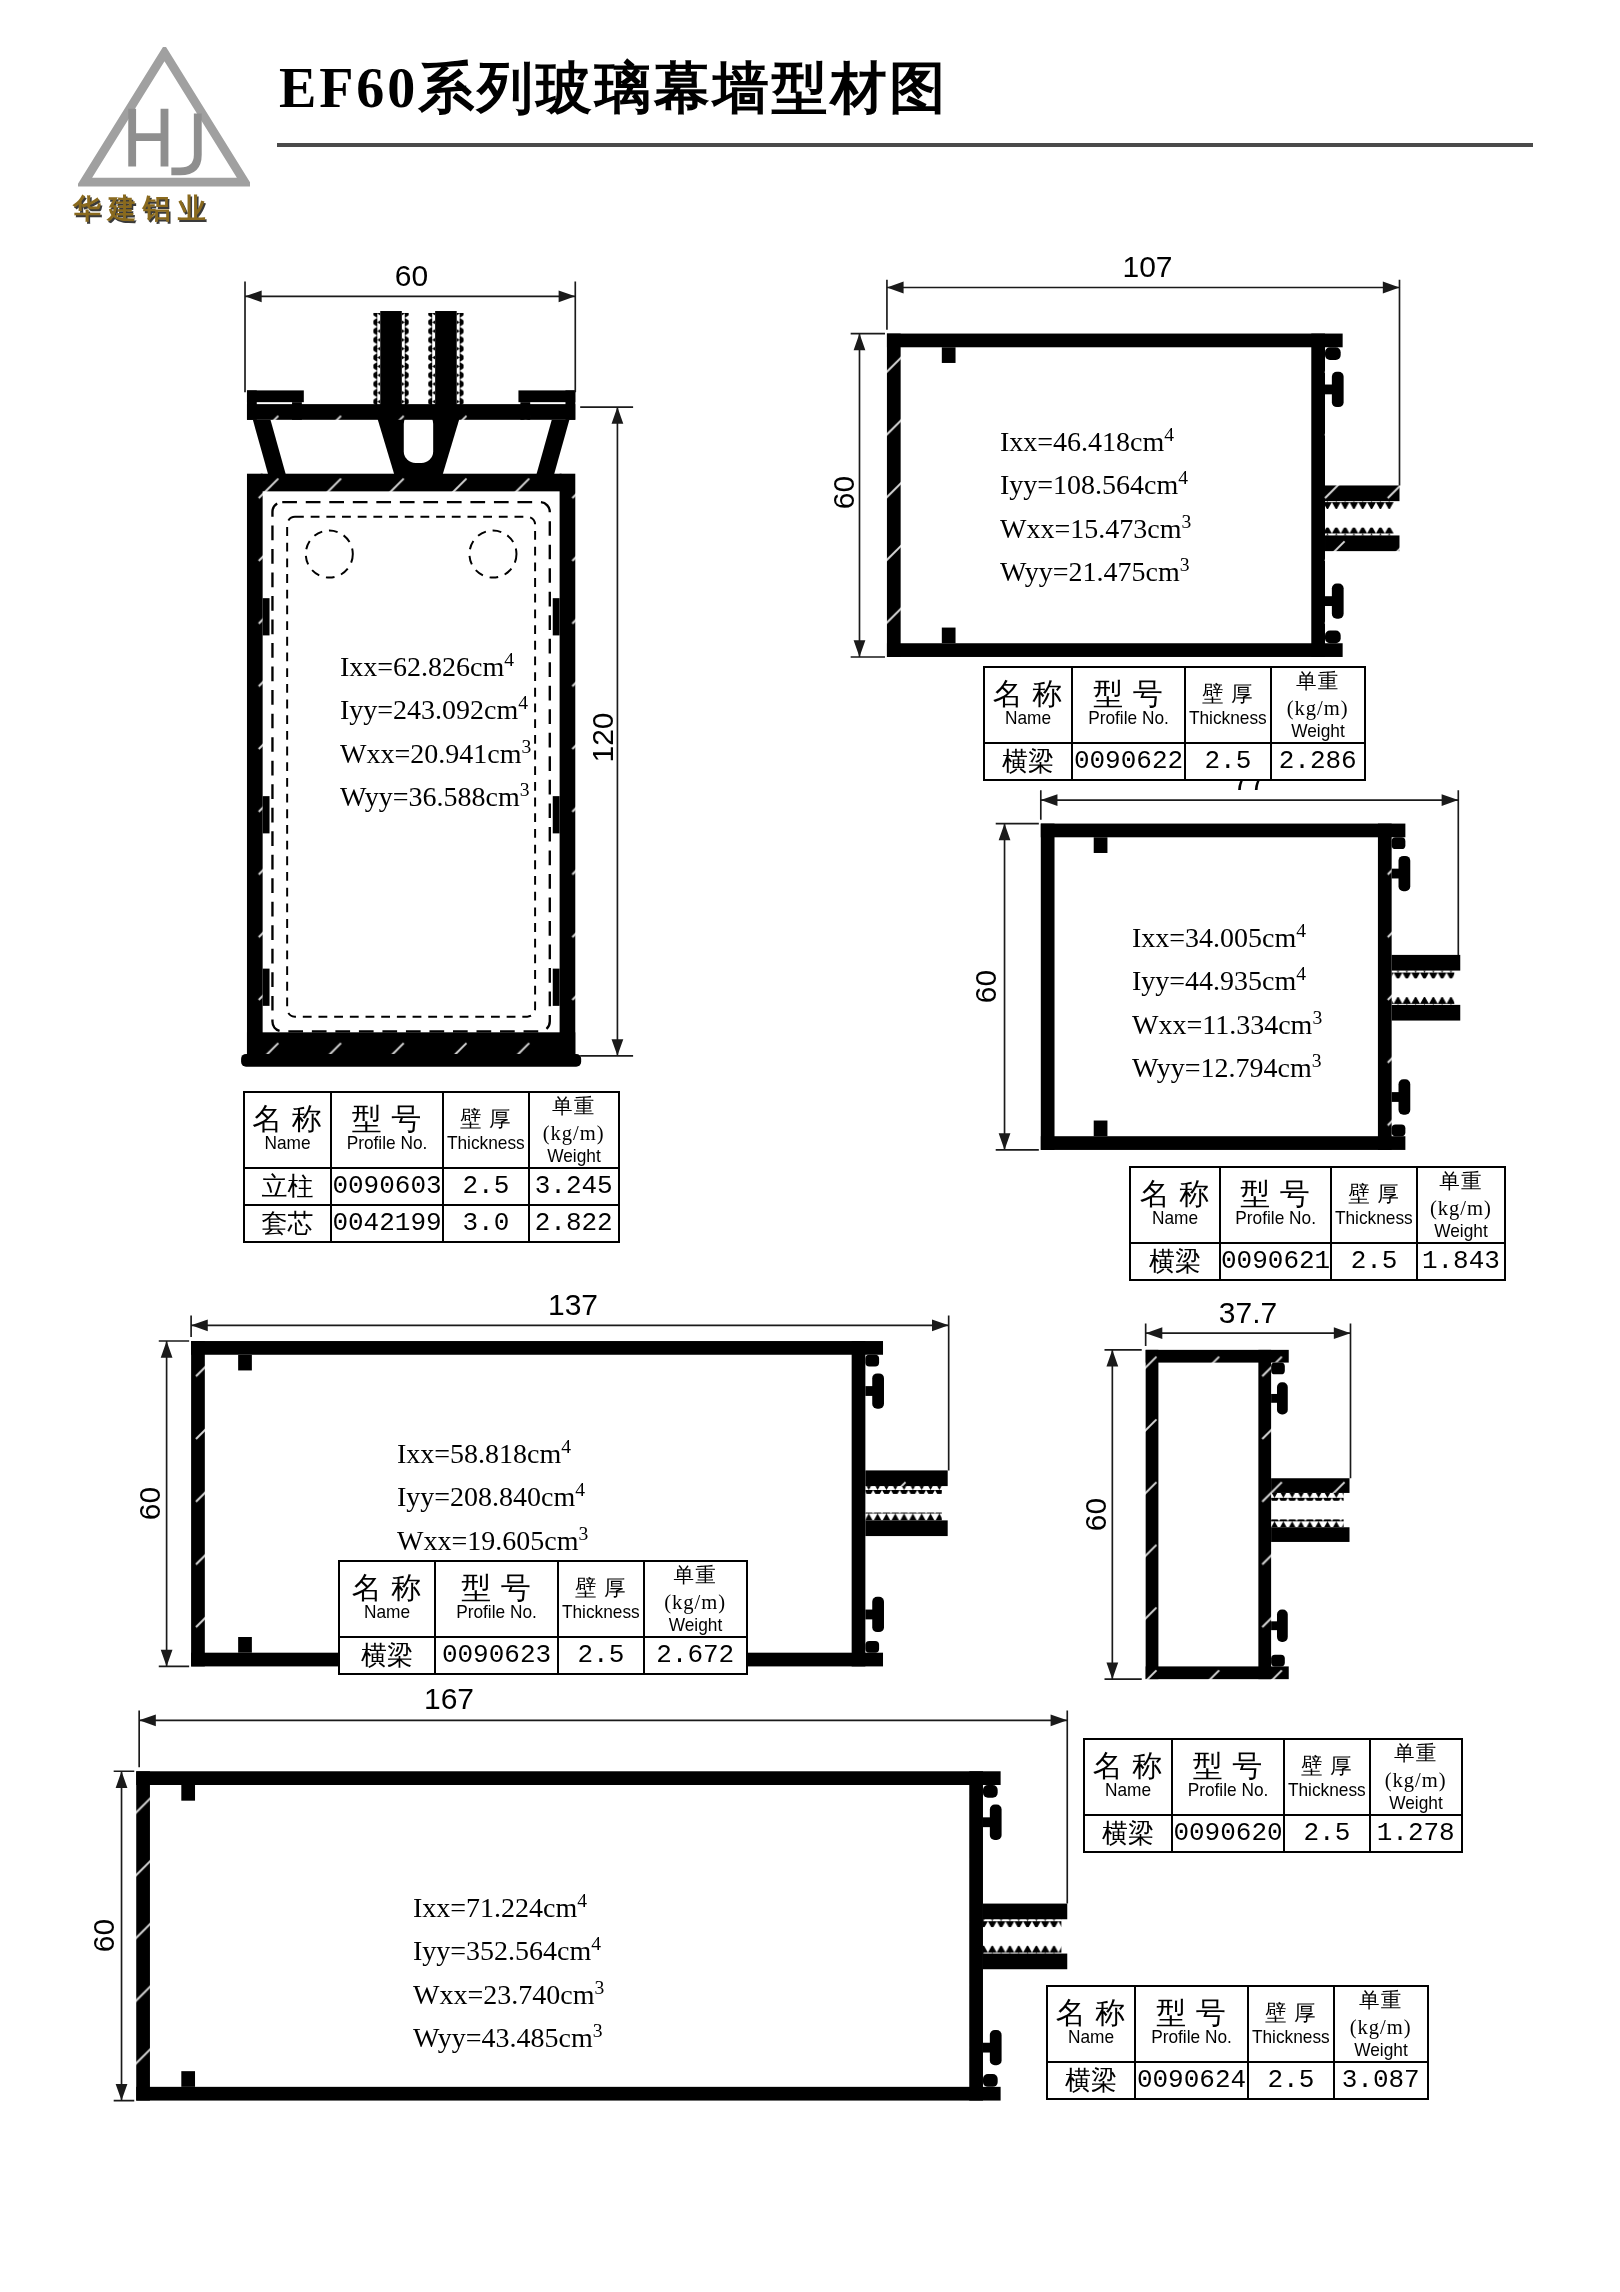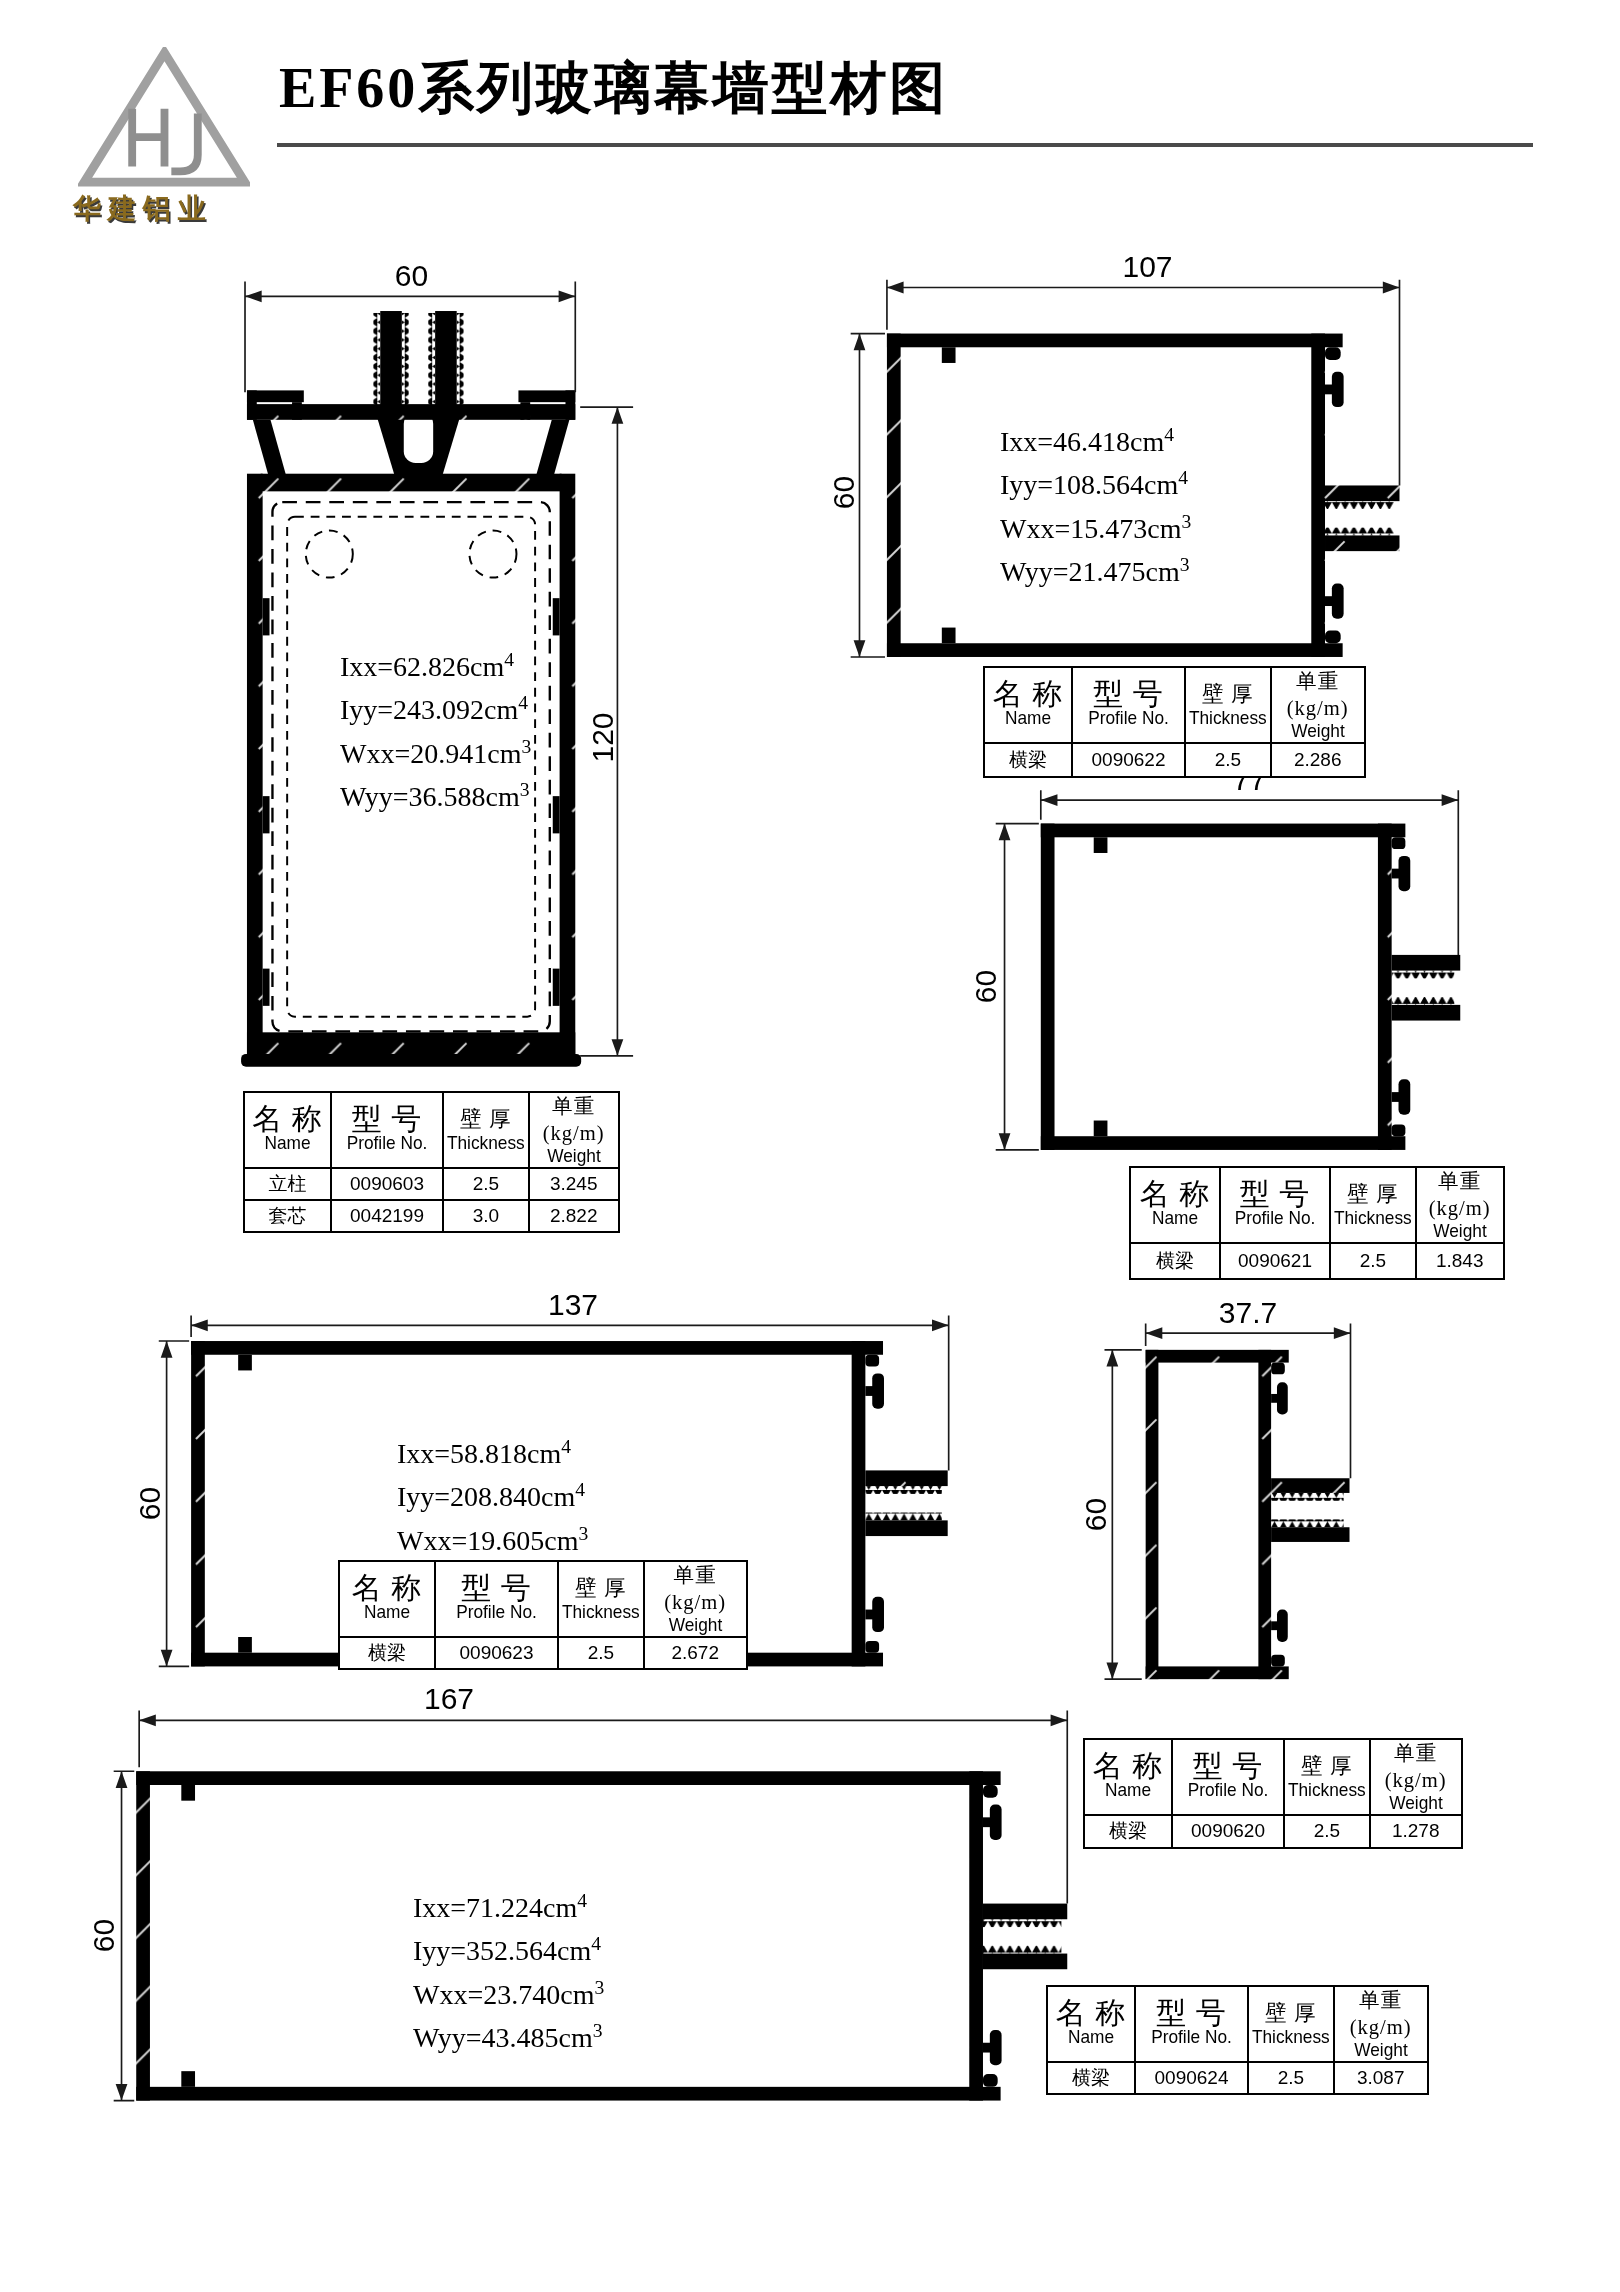--- a/index.html
+++ b/index.html
@@ -18,21 +18,21 @@
   .dim{font-size:30px;text-align:center;color:#000;white-space:nowrap;}
   .vdim{width:59px;height:59px;line-height:59px;display:block;transform:rotate(-90deg);}
   
   .props{font-family:"Liberation Serif",serif;font-size:28px;line-height:36px;white-space:nowrap;}
   .props sup{font-size:19.6px;}
   
   table.spec{border-collapse:collapse;table-layout:fixed;background:#fff;}
   .spec td{border:2.4px solid #000;text-align:center;vertical-align:middle;padding:0;overflow:hidden;}
   .spec .zh{font-family:"Liberation Serif",serif;font-size:30px;letter-spacing:1px;line-height:26.5px;}
   .spec .en{font-size:18.6px;line-height:20.6px;transform:scaleX(.93);}
-  .spec .vc{font-family:Liberation Sans, sans-serif;font-size:19px;}
+  .spec .vc{font-family:Liberation Mono, monospace;font-size:26px;}
   
   .footer{font-family:"Liberation Serif",serif;font-weight:700;font-size:26.5px;
           letter-spacing:4.9px;text-align:center;white-space:nowrap;}
   
   .dl{stroke:#1a1a1a;stroke-width:1.7;fill:none;}
   .ar{fill:#1a1a1a;stroke:none;}
   .blk{fill:#000;}
   .dsh{fill:none;stroke:#000;stroke-width:2.4;stroke-dasharray:15 9;}
   .dsh2{fill:none;stroke:#000;stroke-width:2;stroke-dasharray:9 7;}
 </style>
@@ -247,20 +247,26 @@
     <div><span>Iyy=243.092cm</span><sup>4</sup></div>
     <div><span>Wxx=20.941cm</span><sup>3</sup></div>
     <div><span>Wyy=36.588cm</span><sup>3</sup></div>
   </div>
   <div class="abs props" style="left:1000px;top:417px">
     <div><span>Ixx=46.418cm</span><sup>4</sup></div>
     <div><span>Iyy=108.564cm</span><sup>4</sup></div>
     <div><span>Wxx=15.473cm</span><sup>3</sup></div>
     <div><span>Wyy=21.475cm</span><sup>3</sup></div>
   </div>
+  <div class="abs props" style="left:1132px;top:913px">
+    <div><span>Ixx=34.005cm</span><sup>4</sup></div>
+    <div><span>Iyy=44.935cm</span><sup>4</sup></div>
+    <div><span>Wxx=11.334cm</span><sup>3</sup></div>
+    <div><span>Wyy=12.794cm</span><sup>3</sup></div>
+  </div>
   <div class="abs props" style="left:397px;top:1429px">
     <div><span>Ixx=58.818cm</span><sup>4</sup></div>
     <div><span>Iyy=208.840cm</span><sup>4</sup></div>
     <div><span>Wxx=19.605cm</span><sup>3</sup></div>
     <div><span>Wyy=31.711cm</span><sup>3</sup></div>
   </div>
   <div class="abs props" style="left:413px;top:1883px">
     <div><span>Ixx=71.224cm</span><sup>4</sup></div>
     <div><span>Iyy=352.564cm</span><sup>4</sup></div>
     <div><span>Wxx=23.740cm</span><sup>3</sup></div>

